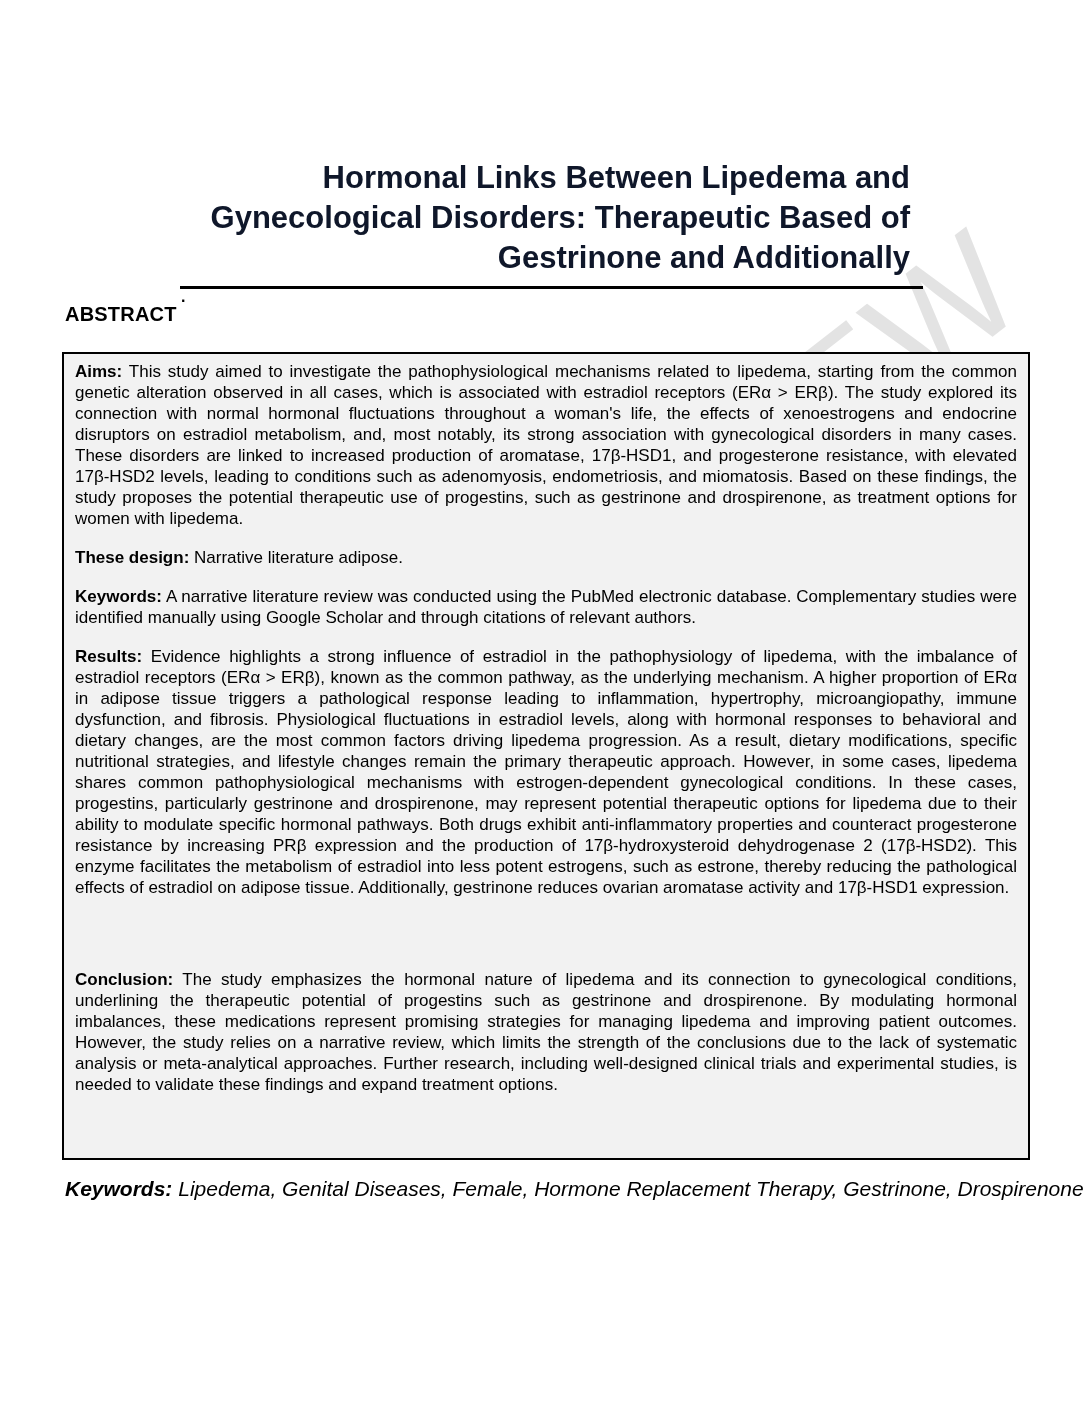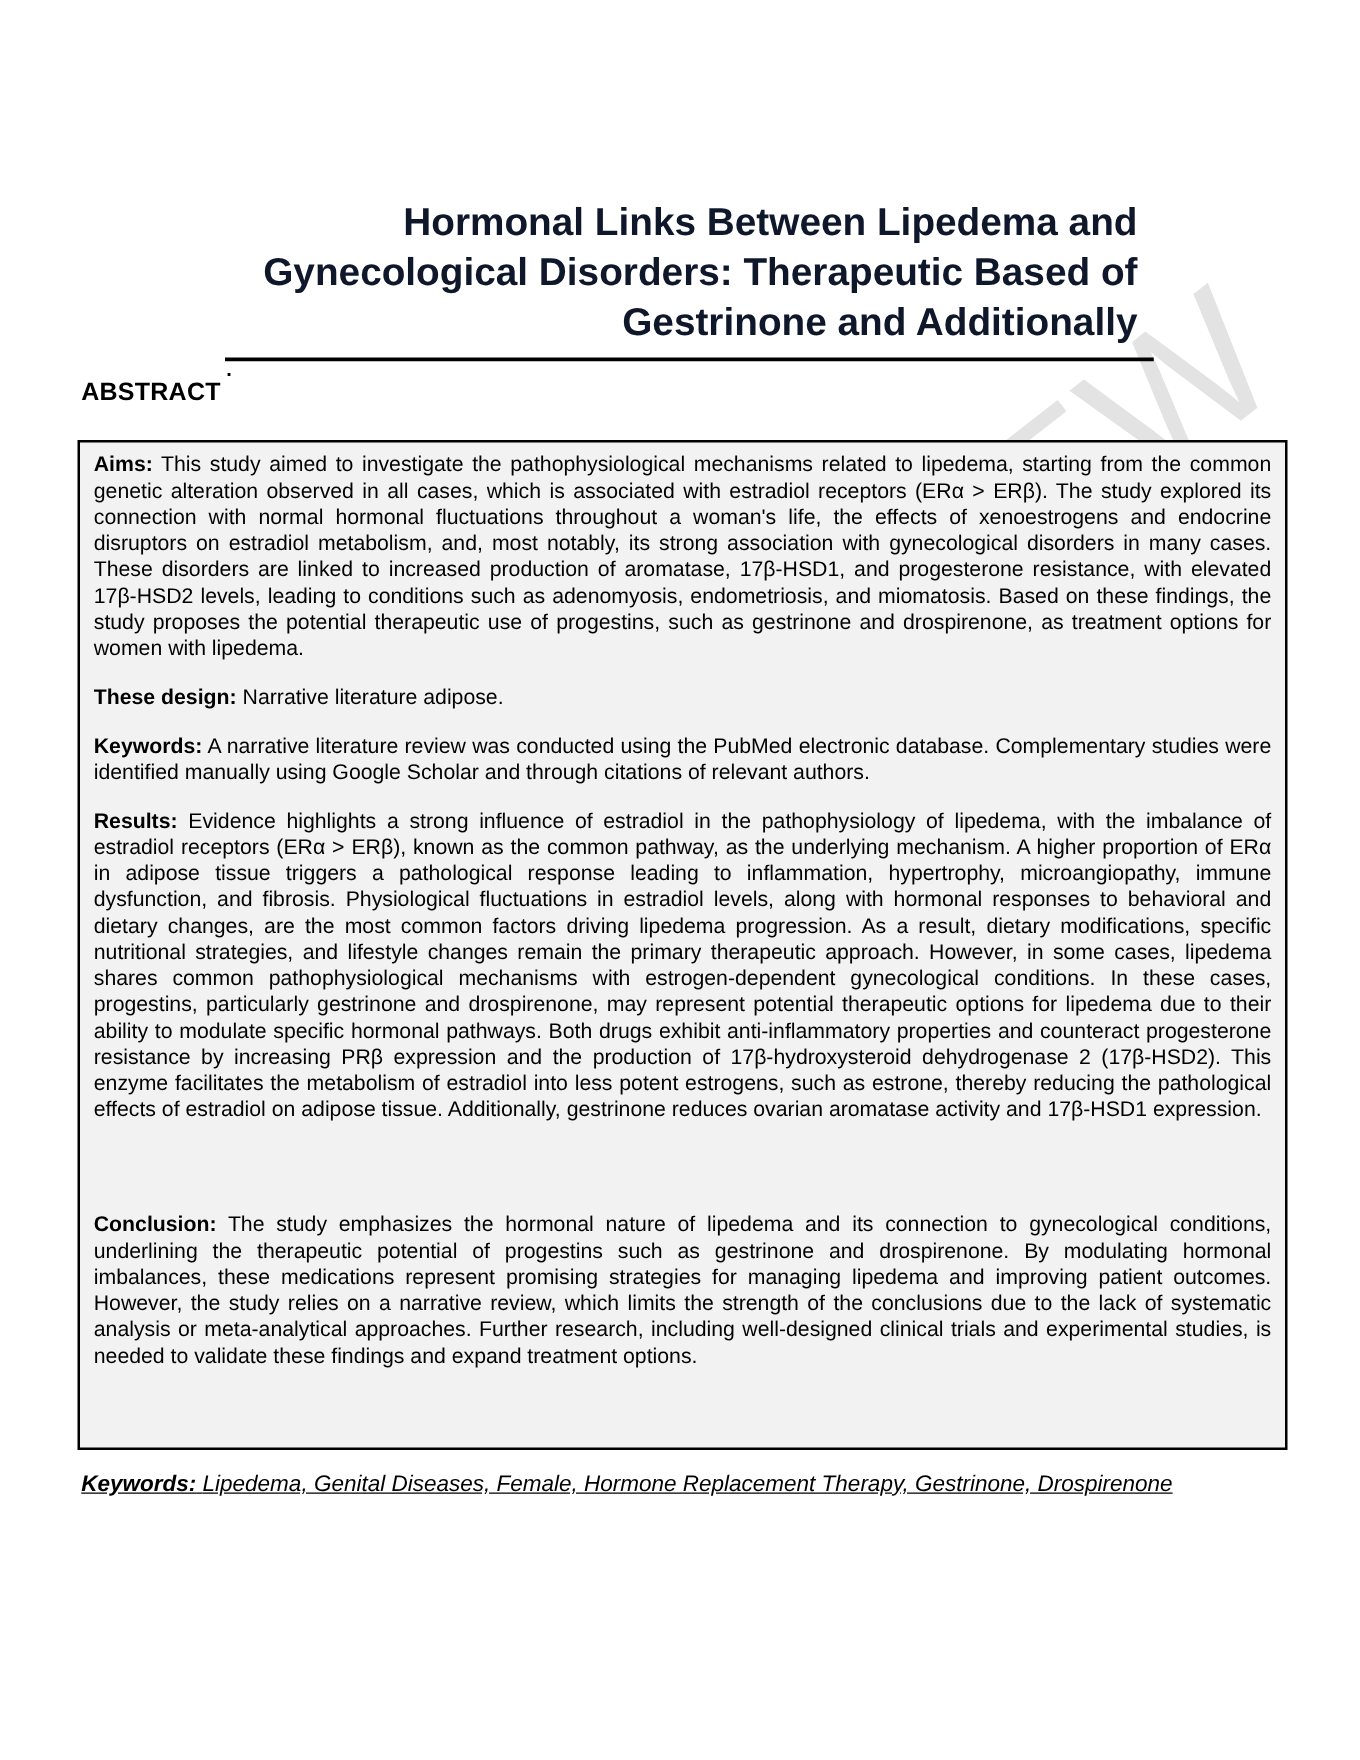--- a/index.html
+++ b/index.html
@@ -35,21 +35,21 @@
     padding:7px 11px 8px 11px;z-index:1;
     font-size:17px;line-height:21px;text-align:justify;
   }
   .sec{margin:0 0 18px 0;}
   .sec:last-child{margin-bottom:0;}
   .gap-before{margin-top:71px;}
   .sec-label{font-weight:bold;}
 
   .keywords{
     position:absolute;left:65px;top:1177px;margin:0;z-index:2;
-    font-size:18px;font-style:italic;white-space:nowrap;text-decoration:underline;
+    font-size:21px;font-style:italic;white-space:nowrap;
   }
   .kw-label{font-weight:bold;}
 </style>
 </head>
 <body>
 
 <div class="page">
 
   <div class="watermark">REVIEW</div>
 

